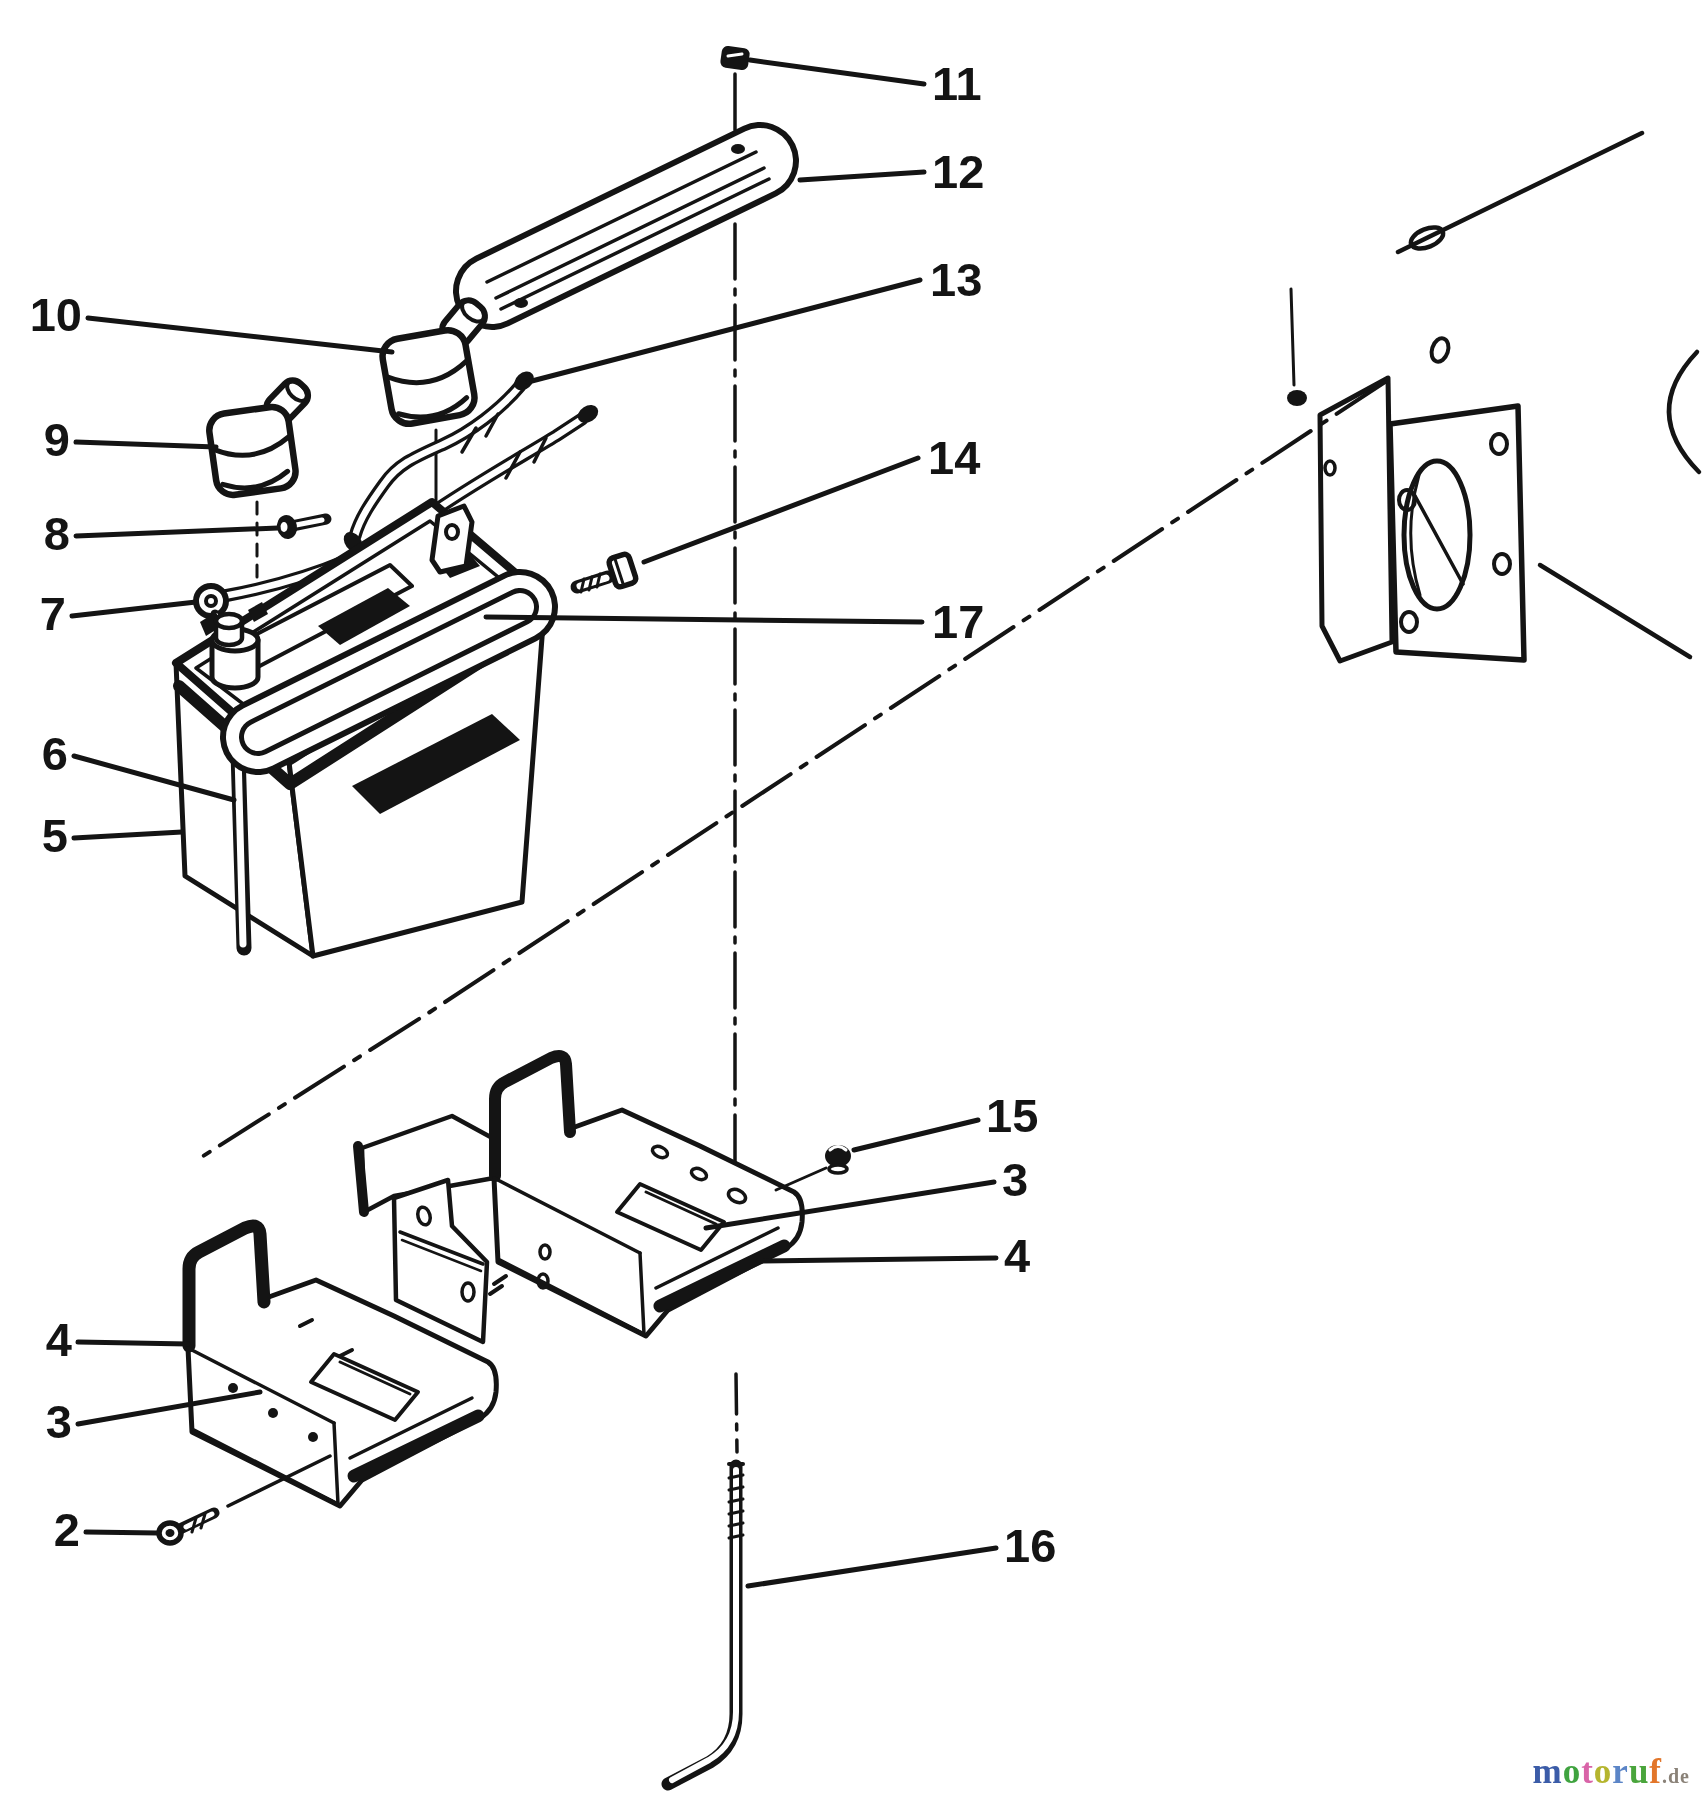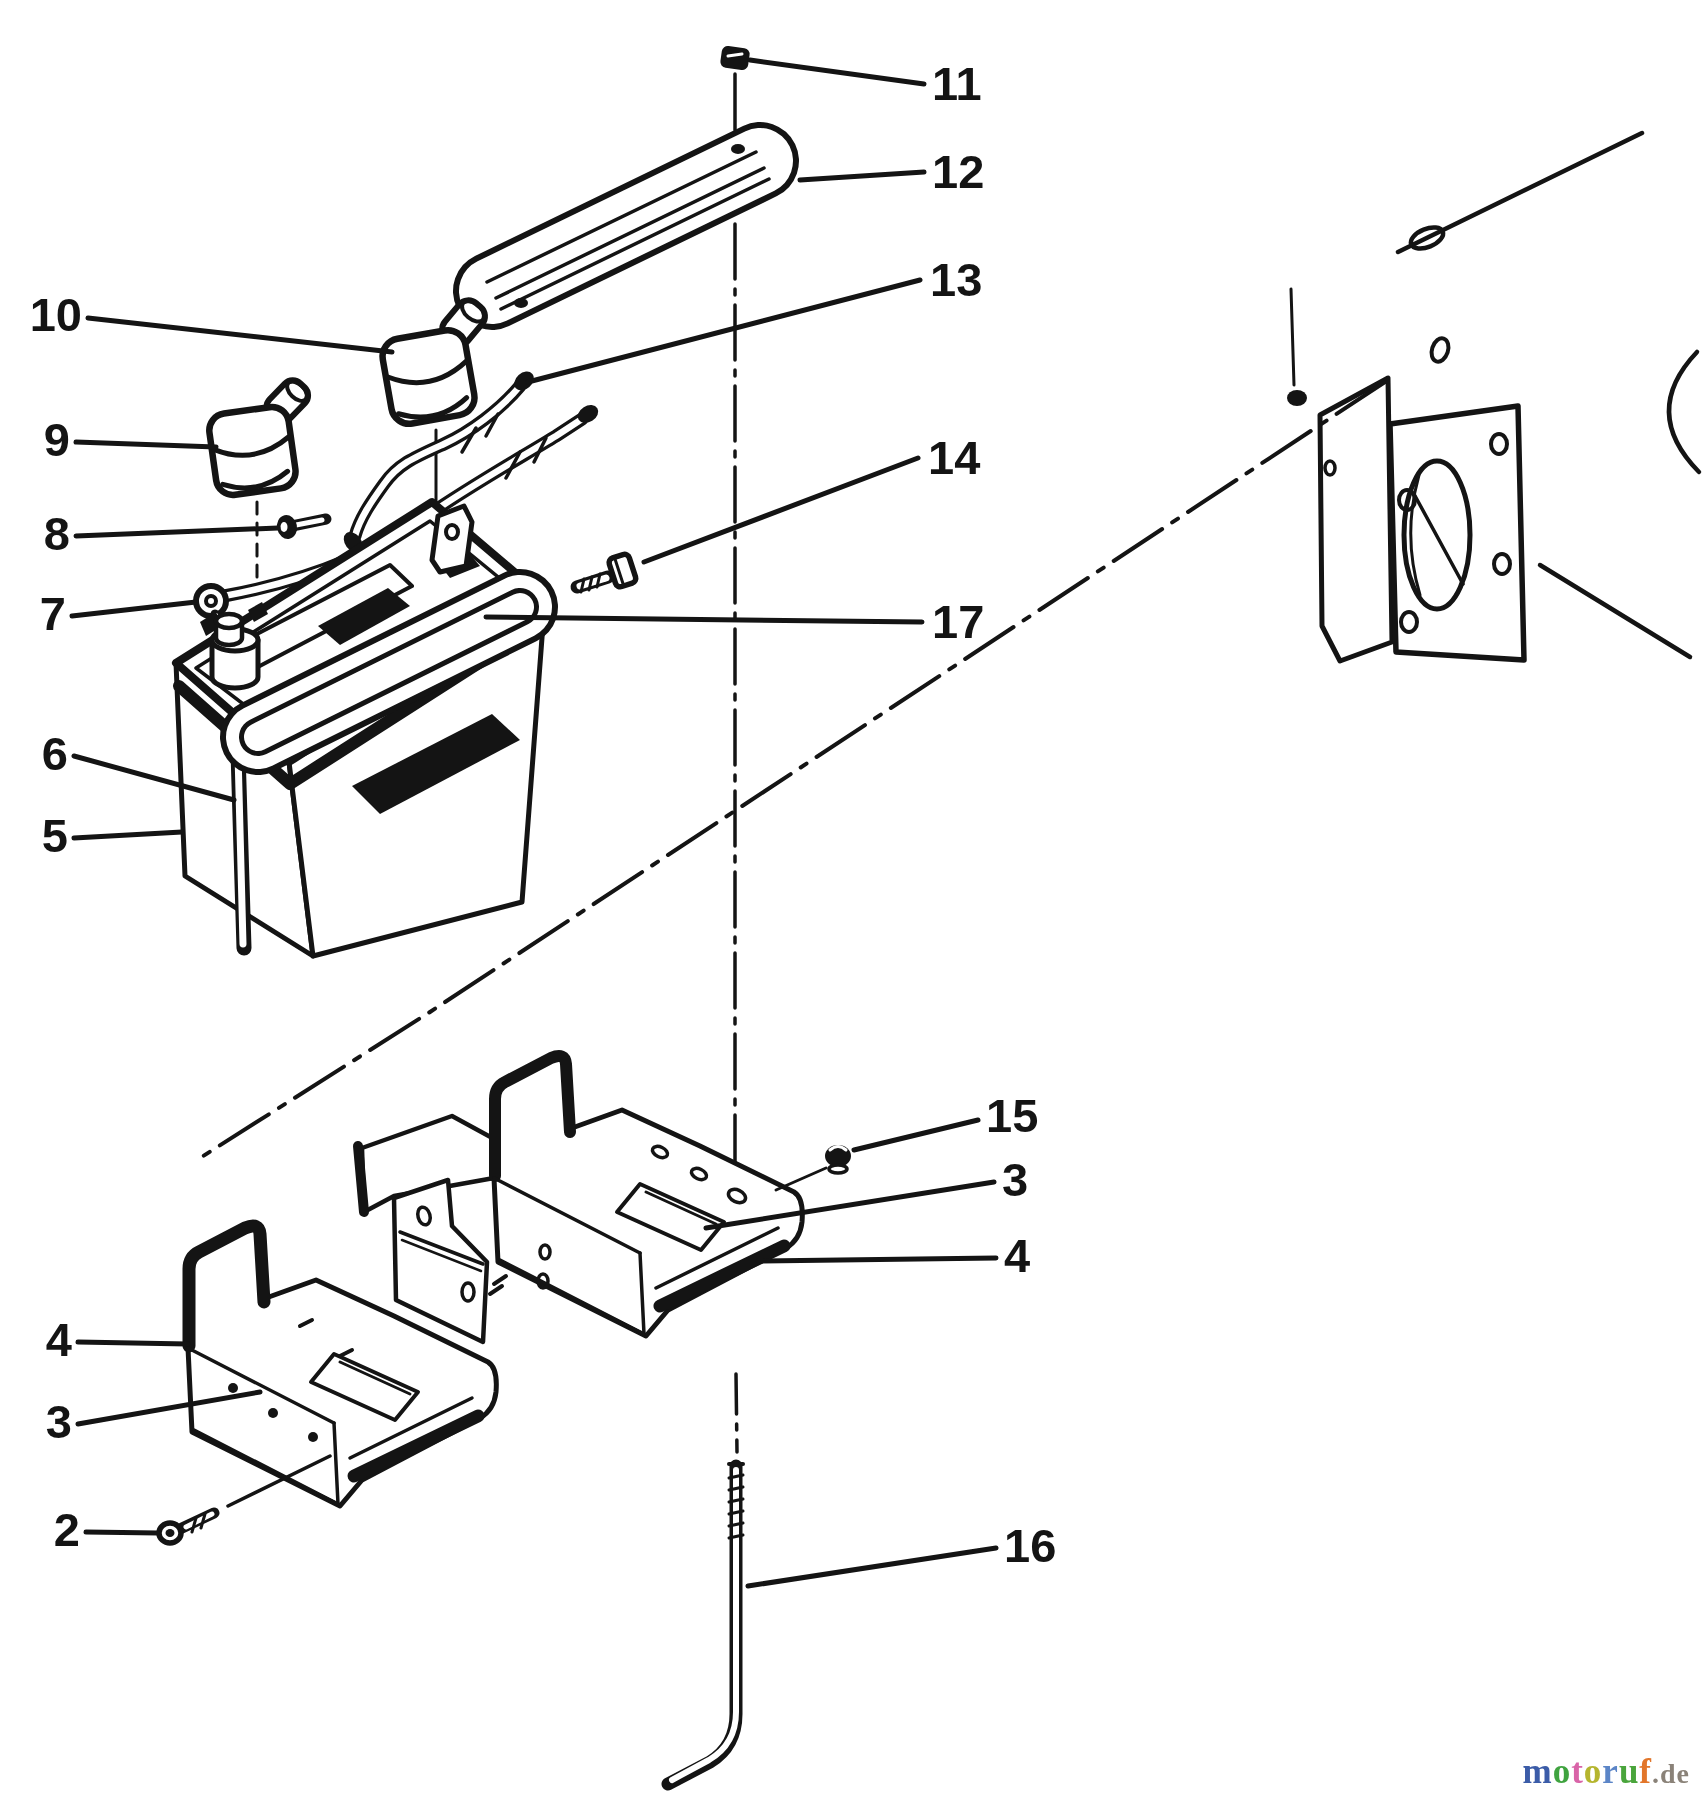--- a/index.html
+++ b/index.html
@@ -9,21 +9,21 @@
   svg { position:absolute; left:0; top:0; }
   svg * { stroke-linecap:round; stroke-linejoin:round; }
   .k  { stroke:var(--ink); fill:none; }
   .w  { stroke:var(--ink); fill:#ffffff; }
   .kf { fill:var(--ink); stroke:none; }
   .wf { fill:#ffffff; stroke:none; }
   .lbl { font-family:"Liberation Sans", sans-serif; font-weight:bold; font-size:47px; fill:var(--ink); }
   .end { text-anchor:end; }
   .watermark { position:absolute; right:16px; bottom:8px; font-family:"Liberation Serif", serif;
                font-size:35px; font-weight:bold; letter-spacing:1px; white-space:nowrap; }
-  .watermark .wm-suffix { font-size:28px; font-weight:bold; }
+  .watermark .wm-suffix { font-size:20px; font-weight:bold; }
 </style>
 </head>
 <body>
 
 <div class="stage">
 <svg viewBox="0 0 1706 1800" width="1706" height="1800">
 
   <g>
     <line class="k" stroke-width="4.5" x1="1398" y1="252" x2="1642" y2="133"></line>
     <line class="k" stroke-width="4.5" x1="1540" y1="565" x2="1690" y2="657"></line>

